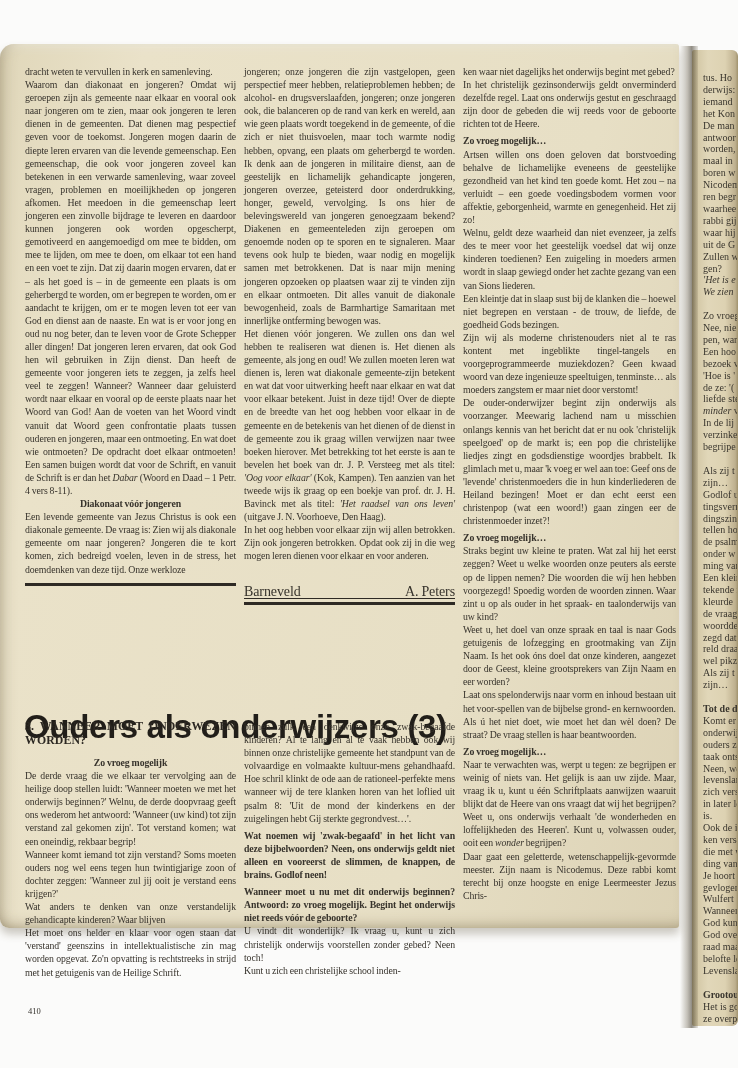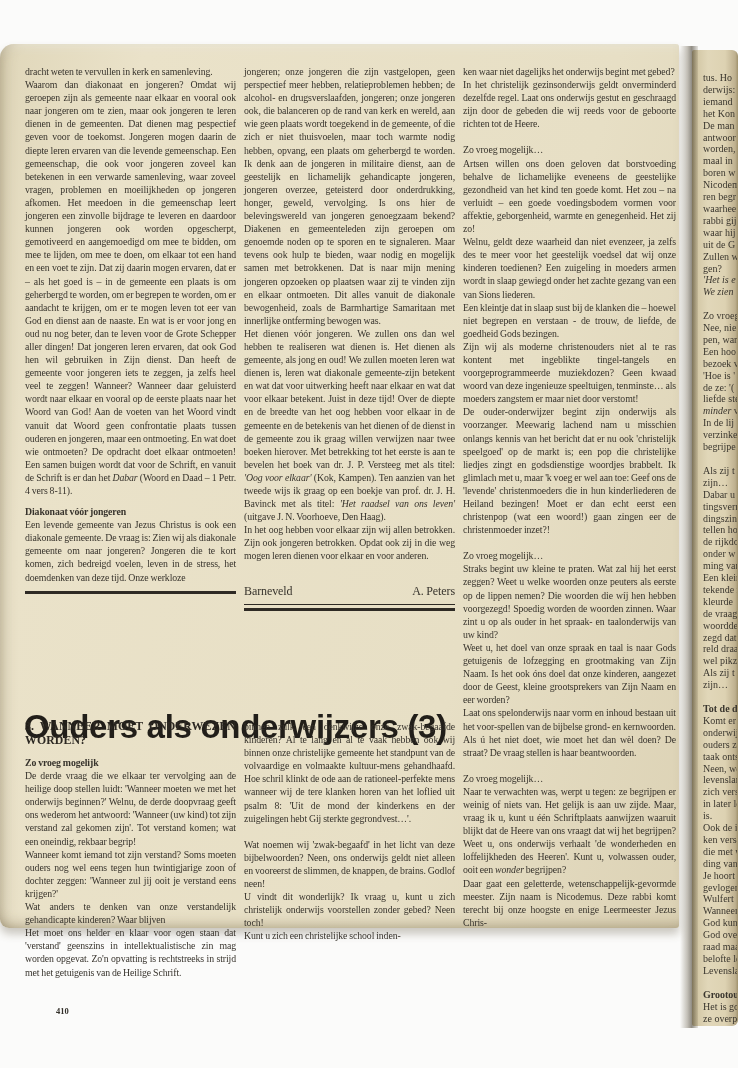--- a/index.html
+++ b/index.html
@@ -41,43 +41,43 @@
     position:absolute;
     font-size:9.8px;line-height:13.1px;letter-spacing:-.1px;word-spacing:-.4px;
     text-align:justify;color:#37332c;
   }
   .a1col1{left:25px;top:21px;width:211px;}
   .a1col2{left:244px;top:21px;width:211px;}
   .col3  {left:463px;top:21px;width:213px;}
   .a2col1{left:25px;top:676px;width:211px;}
   .a2col2{left:244px;top:676px;width:211px;}
   .blk{margin:0;}
-  .blk.gap-p{margin-top:13px;}
-  .blk.h{font-weight:bold;margin-top:8px;text-align:left;}
+  .blk.gap-p{margin-top:4px;font-weight:bold;}
+  .blk.h{font-weight:bold;margin-top:0;text-align:center;}
   .rule-thick{height:3.5px;background:#2e2a24;margin-top:7px;}
   .sig-row{
     display:flex;justify-content:space-between;margin-top:22px;
-    padding-bottom:6px;border-bottom:1.5px solid #2e2a24;
-    font-size:12px;text-align:left;
+    padding-bottom:0;border-bottom:1.5px solid #2e2a24;
+    font-size:14px;text-align:left;
   }
   .sig-rule{height:3.5px;background:#2e2a24;margin-top:3px;}
   
   .a2title{
     position:absolute;left:24px;top:644px;width:460px;
     font-family:Liberation Sans, sans-serif;
     font-size:33px;line-height:34px;letter-spacing:-.3px;color:#211e19;
   }
   .a2heading{
     font-family:"Liberation Serif",serif;
     font-size:11.8px;line-height:13.5px;font-weight:bold;
     margin:0 0 9px 0;color:#2c2822;letter-spacing:.1px;
   }
   .page-num{
     position:absolute;left:28px;top:962px;
-    font-size:8.5px;font-weight:bold;color:#33302a;margin-left:28px;
+    font-size:8.5px;font-weight:normal;color:#33302a;
   }
   i{font-style:italic;}
 </style>
 </head>
 <body>
 
 <div class="scan-page">
 
   <div class="col a1col1">
     <div>
@@ -133,20 +133,21 @@
         <p class="blk p">Wanneer komt iemand tot zijn verstand? Soms moeten ouders nog wel eens tegen hun twintigjarige zoon of dochter zeggen: 'Wanneer zul jij ooit je verstand eens krijgen?'</p>
         <p class="blk p">Wat anders te denken van onze verstandelijk gehandicapte kinderen? Waar blijven</p>
         <p class="blk p">Het moet ons helder en klaar voor ogen staan dat 'verstand' geenszins in intellektualistische zin mag worden opgevat. Zo'n opvatting is rechtstreeks in strijd met het getuigenis van de Heilige Schrift.</p>
       </div>
   </div>
 
   <div class="col a2col2">
     <div>
         <p class="blk p">binnen zulk een denkwijze onze zwak-begaafde kinderen? Al te lang en al te vaak hebben ook wij binnen onze christelijke gemeente het standpunt van de volvaardige en volmaakte kultuur-mens gehandhaafd. Hoe schril klinkt de ode aan de rationeel-perfekte mens wanneer wij de tere klanken horen van het loflied uit psalm 8: 'Uit de mond der kinderkens en der zuigelingen hebt Gij sterkte gegrondvest…'.</p>
         <p class="blk gap-p">Wat noemen wij 'zwak-begaafd' in het licht van deze bijbelwoorden? Neen, ons onderwijs geldt niet alleen en vooreerst de slimmen, de knappen, de brains. Godlof neen!</p>
+        <p class="blk gap-p">Wanneer moet u nu met dit onderwijs beginnen? Antwoord: zo vroeg mogelijk. Begint het onderwijs niet reeds vóór de geboorte?</p>
         <p class="blk p">U vindt dit wonderlijk? Ik vraag u, kunt u zich christelijk onderwijs voorstellen zonder gebed? Neen toch!</p>
         <p class="blk p">Kunt u zich een christelijke school inden-</p>
       </div>
   </div>
 
   <div class="page-num">410</div>
 </div>
 
 <div class="next-page">
   <div class="next-page-inner">
@@ -178,25 +179,25 @@
       <p class="frag">'Hoe is '</p>
       <p class="frag">de ze: '(</p>
       <p class="frag">liefde ste</p>
       <p class="frag"><i>minder</i> v</p>
       <p class="frag">In de lij</p>
       <p class="frag">verzinke</p>
       <p class="frag">begrijpe</p>
       <p class="frag blank">&nbsp;</p>
       <p class="frag">Als zij t</p>
       <p class="frag">zijn…</p>
-      <p class="frag">Dabar u</p>
+      <p class="frag">Godlof u</p>
       <p class="frag">tingsvern</p>
       <p class="frag">dingszin</p>
       <p class="frag">tellen ho</p>
-      <p class="frag">de rijkdo</p>
+      <p class="frag">de psalm</p>
       <p class="frag">onder w</p>
       <p class="frag">ming van</p>
       <p class="frag">Een klein</p>
       <p class="frag">tekende r</p>
       <p class="frag">kleurde</p>
       <p class="frag">de vraag</p>
       <p class="frag">woordde</p>
       <p class="frag">zegd dat</p>
       <p class="frag">reld draa</p>
       <p class="frag">wel pikzw</p>

